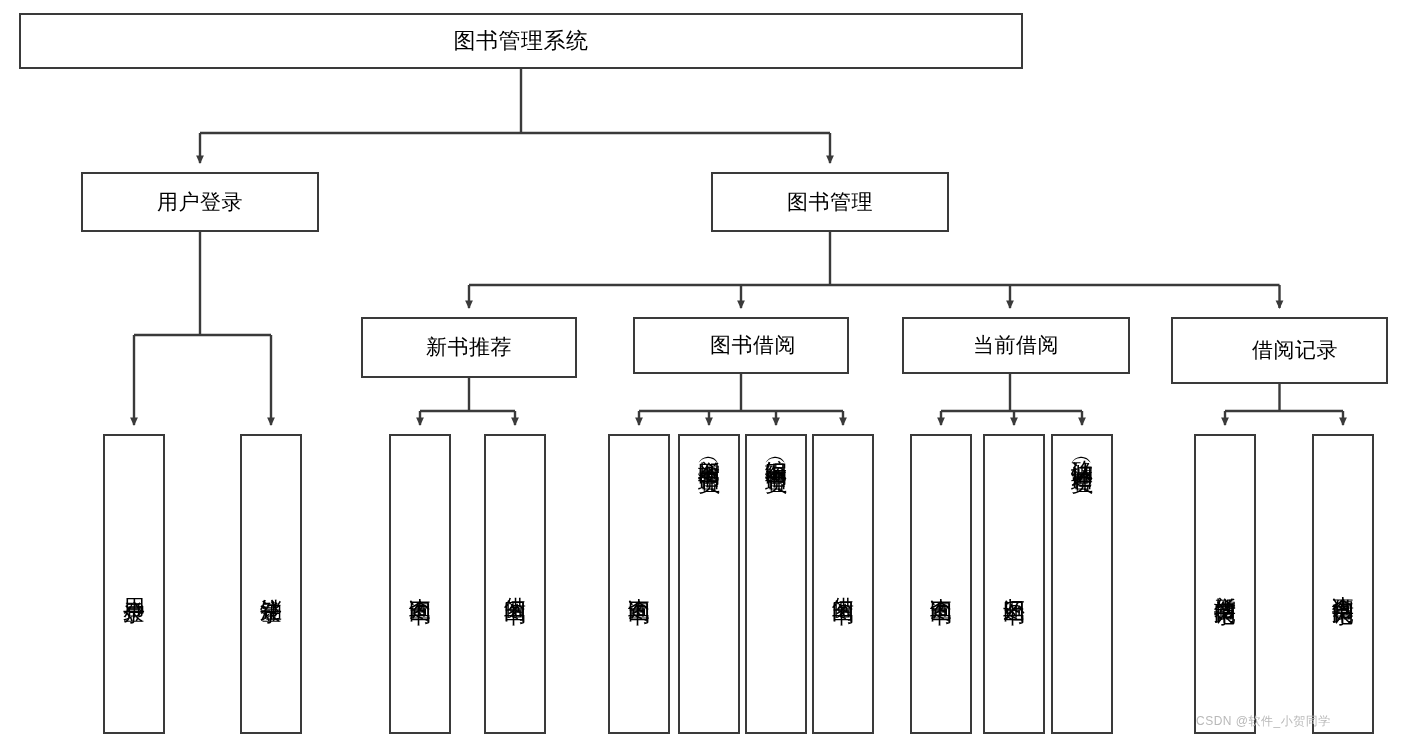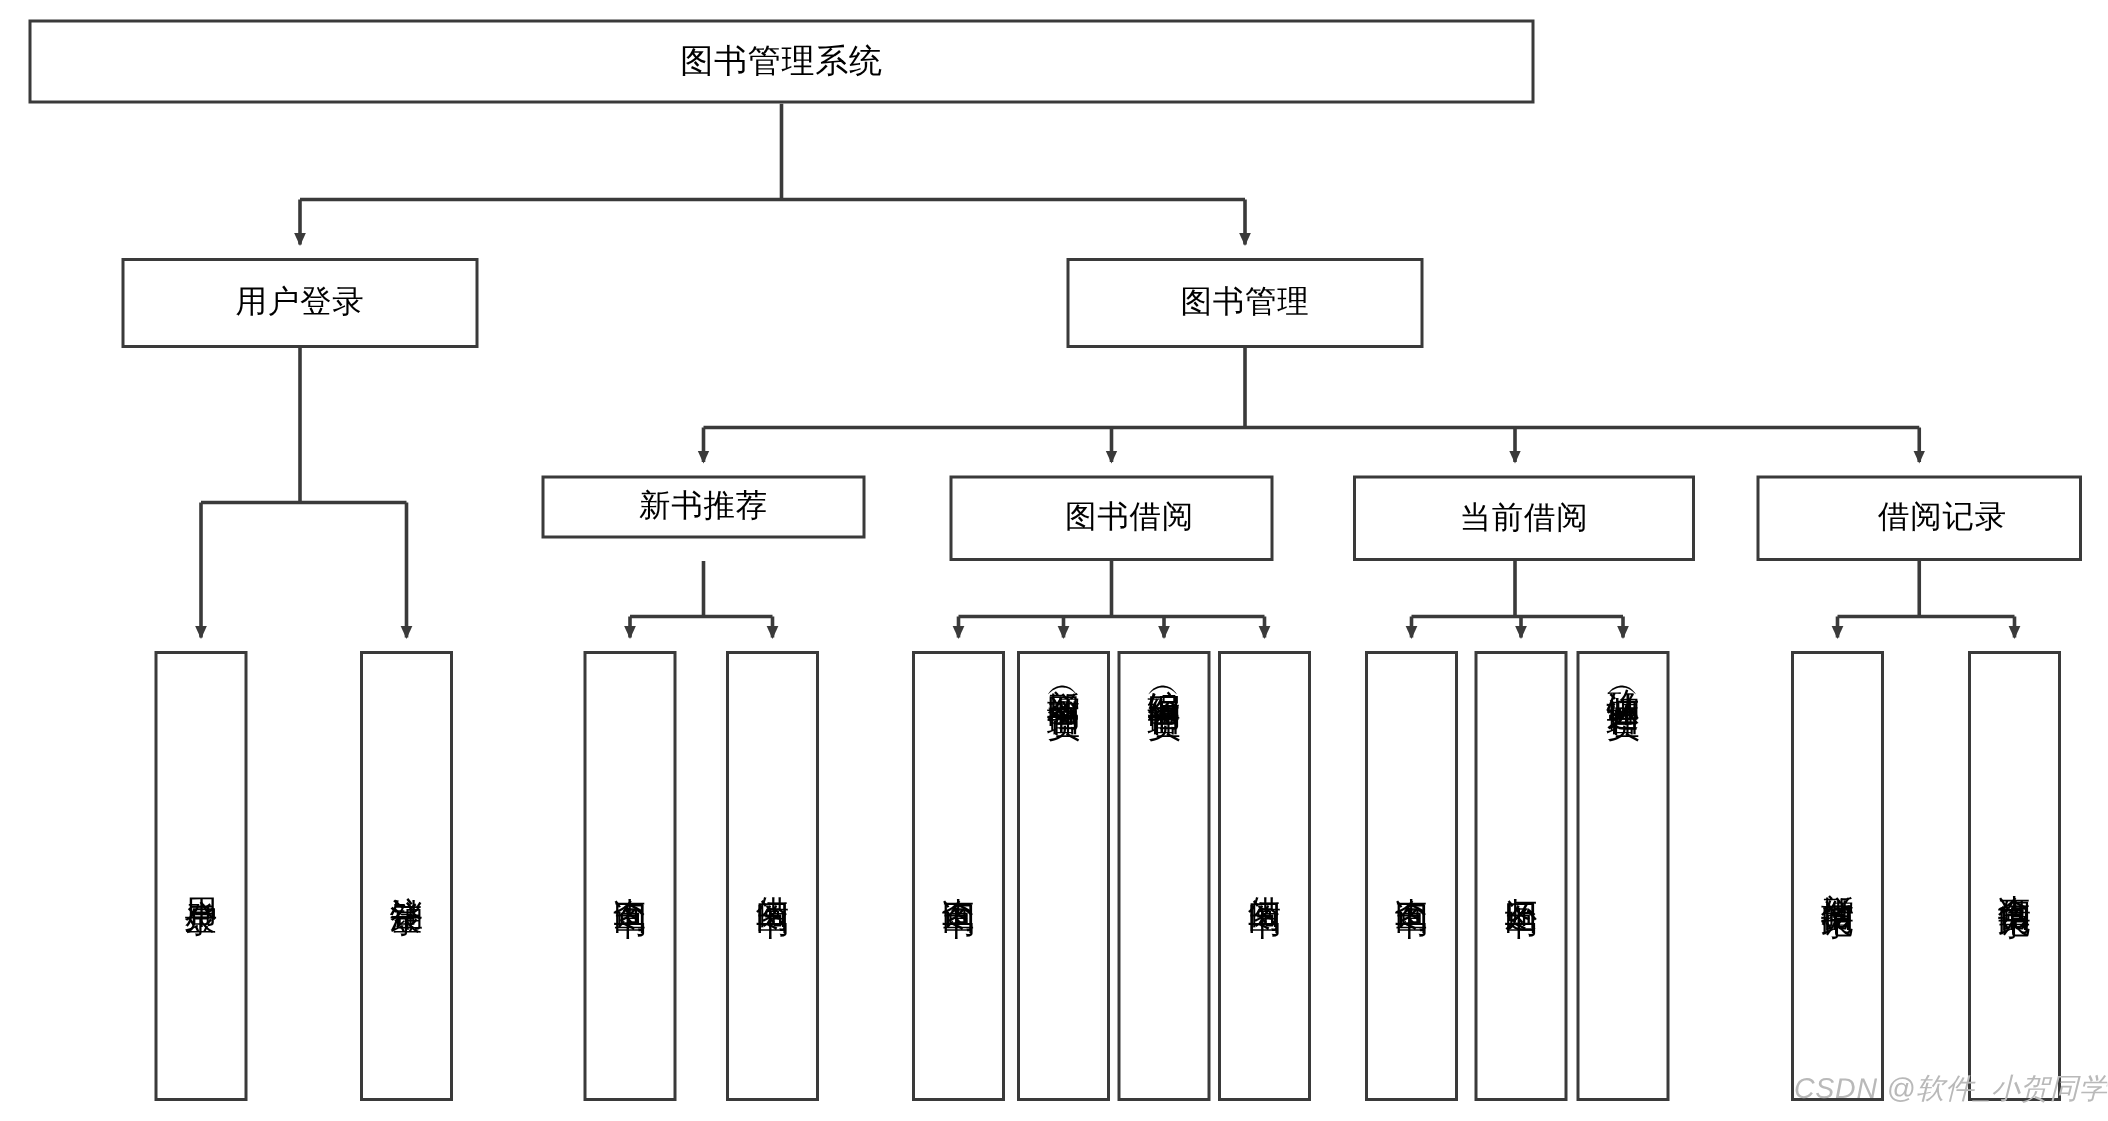--- a/index.html
+++ b/index.html
@@ -64,25 +64,24 @@
     letter-spacing: 2px;
     white-space: nowrap;
     max-height: 100%;
   }
   .node.vertical.top-aligned {
     align-items: flex-start;
   }
   .watermark {
     position: absolute;
     color: #b9b9b9;
-    font-size: 19px;
+    font-size: 12px;
     white-space: nowrap;
     letter-spacing: 0.5px;
     user-select: none;
-    font-style: italic;
   }
 </style>
 </head>
 <body>
 
 <div id="diagram-canvas">
 
   <svg id="edges-layer" width="1405" height="747" viewBox="0 0 1405 747" xmlns="http://www.w3.org/2000/svg">
     <defs>
       <marker id="arrowhead" markerWidth="9" markerHeight="9" refX="4.2" refY="7.6" orient="0" markerUnits="userSpaceOnUse">
@@ -129,30 +128,30 @@
   <div id="nodes-layer">
       <div class="node horizontal root" style="left: 19px; top: 13px; width: 1004px; height: 56px;">
         <span class="node-label">图书管理系统</span>
       </div>
       <div class="node horizontal" style="left: 81px; top: 172px; width: 238px; height: 60px;">
         <span class="node-label">用户登录</span>
       </div>
       <div class="node horizontal" style="left: 711px; top: 172px; width: 238px; height: 60px;">
         <span class="node-label">图书管理</span>
       </div>
-      <div class="node horizontal" style="left: 361px; top: 317px; width: 216px; height: 42px;">
+      <div class="node horizontal" style="left: 361px; top: 317px; width: 216px; height: 61px;">
         <span class="node-label">新书推荐</span>
       </div>
       <div class="node horizontal" style="left: 633px; top: 317px; width: 216px; height: 57px; padding-left: 24px;">
         <span class="node-label">图书借阅</span>
       </div>
       <div class="node horizontal" style="left: 902px; top: 317px; width: 228px; height: 57px; font-family: Liberation Serif, serif;">
         <span class="node-label">当前借阅</span>
       </div>
-      <div class="node horizontal" style="left: 1171px; top: 317px; width: 217px; height: 57px; padding-left: 31px;">
+      <div class="node horizontal" style="left: 1171px; top: 317px; width: 217px; height: 67px; padding-left: 31px;">
         <span class="node-label">借阅记录</span>
       </div>
       <div class="node vertical" style="left: 103px; top: 434px; width: 62px; height: 300px;">
         <span class="node-label">用户登录</span>
       </div>
       <div class="node vertical" style="left: 240px; top: 434px; width: 62px; height: 300px;">
         <span class="node-label">注销登录</span>
       </div>
       <div class="node vertical" style="left: 389px; top: 434px; width: 62px; height: 300px;">
         <span class="node-label">查询图书</span>

